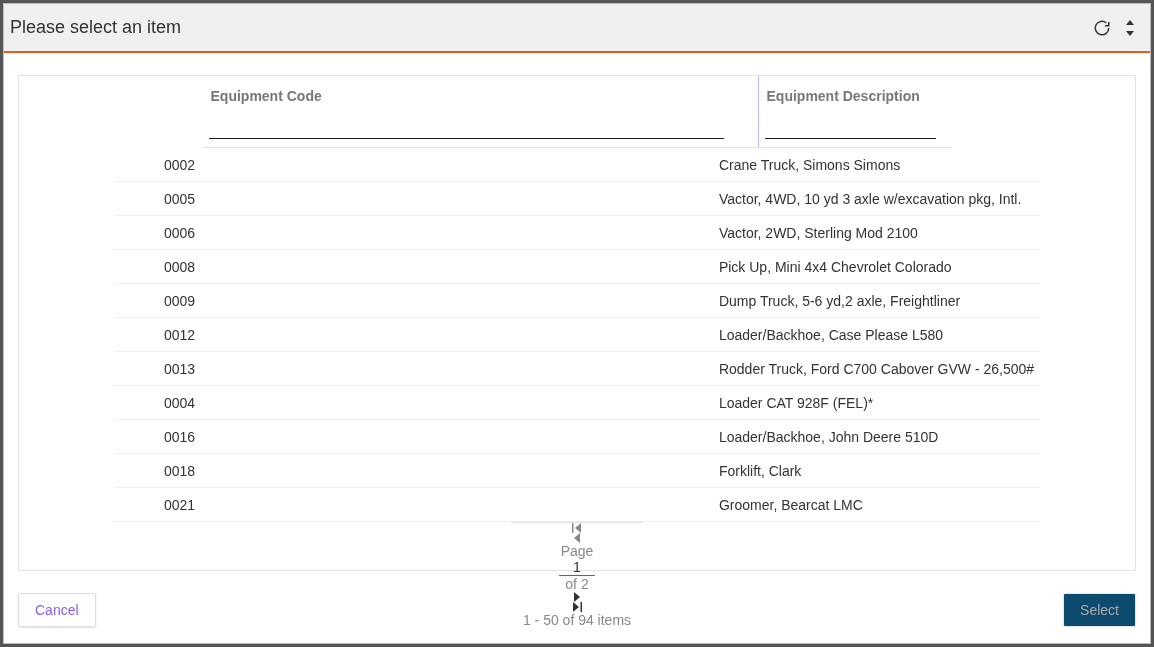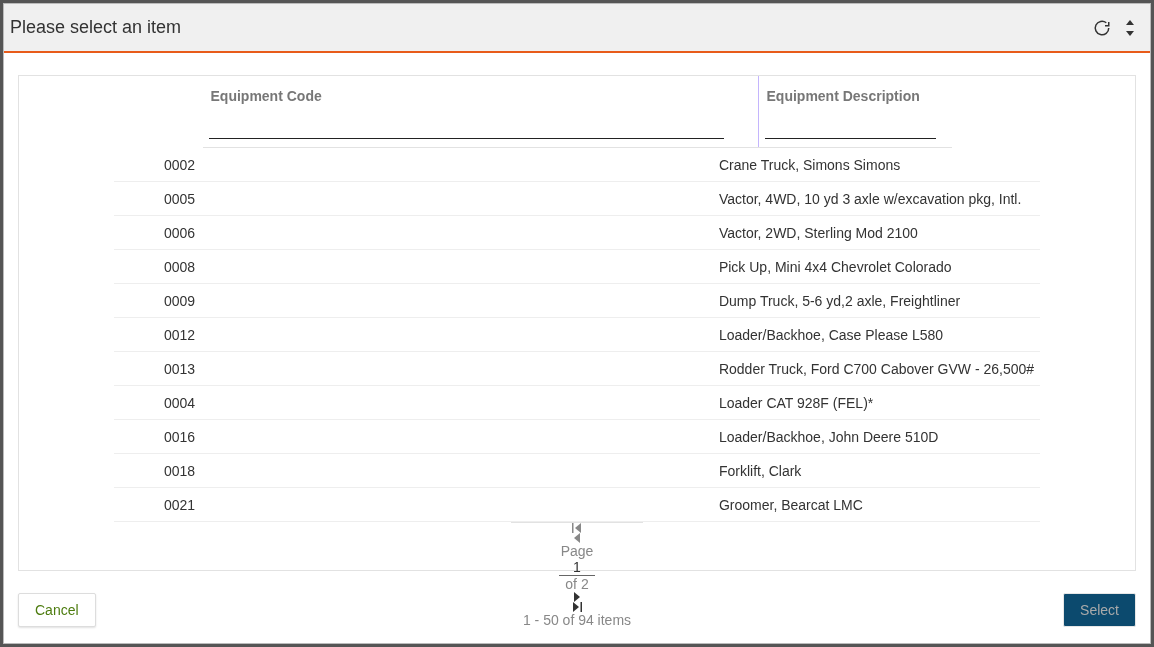--- a/index.html
+++ b/index.html
@@ -132,21 +132,21 @@
     .btn {
       border: 1px solid #ddd;
       background: #fff;
       padding: 8px 16px;
       font-size: 14px;
       border-radius: 2px;
       cursor: pointer;
     }
     .btn-cancel {
       box-shadow: 0 1px 2px rgba(0,0,0,0.12);
-      color: #4d7c0f;
+      color: #8b5cf6;
     }
     .btn-select {
       background: #0c4a6e;
       color: #aaa;
       border: 1px solid #e7e7e7;
       cursor: default;
     }
     .footer-spacer { flex: 1; }
   </style>
 </head>

